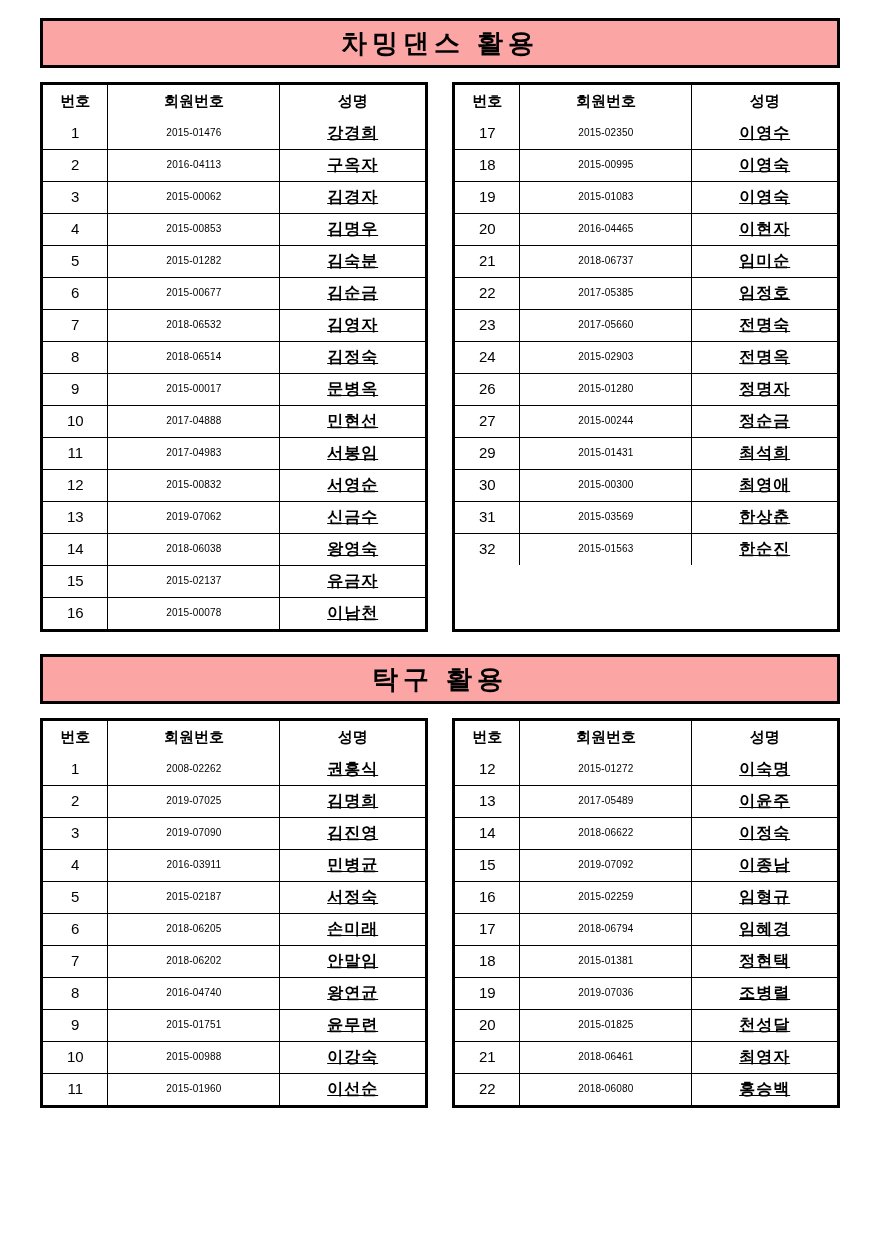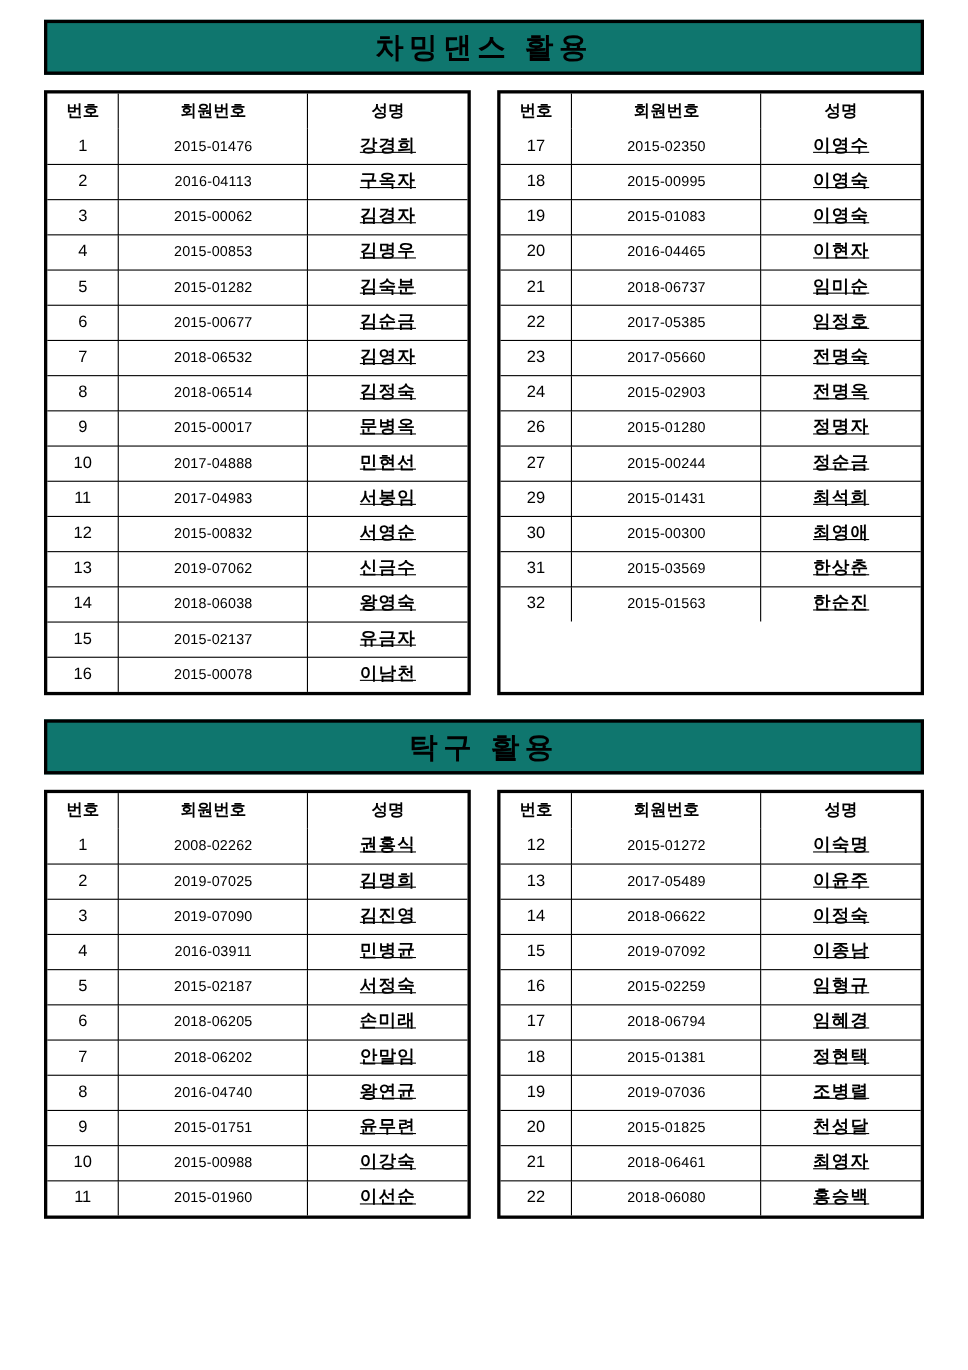--- a/index.html
+++ b/index.html
@@ -23,21 +23,21 @@
   .section { margin-bottom: 10px; }
   .section + .section { margin-top: 22px; }
 
   .section-title {
     border: 3px solid #000;
     height: 50px;
     display: flex;
     align-items: center;
     justify-content: center;
     margin-bottom: 14px;
-    background: #0f766e;
+    background: #fca5a5;
   }
   .section-title span {
     font-size: 26px;
     font-weight: bold;
     letter-spacing: 5px;
     font-family: "Liberation Sans", "DejaVu Sans", sans-serif;
   }
 
   .tables-row {
     display: flex;
@@ -60,21 +60,21 @@
     height: 32px;
     text-align: center;
     font-size: 15px;
     font-weight: bold;
     padding: 0;
     line-height: 30px;
     white-space: nowrap;
   }
   th { font-size: 15px; font-weight: bold; }
   td.num { font-weight: normal; font-size: 15px; }
-  td.mid { font-weight: normal; font-size: 13px; letter-spacing: 0.2px; }
+  td.mid { font-weight: normal; font-size: 10px; letter-spacing: 0.2px; }
   td.name { font-weight: bold; font-size: 16px; letter-spacing: 1px; text-decoration: underline; }
   col.c-no { width: 17%; }
   col.c-id { width: 45%; }
   col.c-nm { width: 38%; }
   
   .tbl-wrap table { border: none; }
   .tbl-wrap tr > *:first-child { border-left: none; }
   .tbl-wrap tr > *:last-child { border-right: none; }
   .tbl-wrap tr:first-child > * { border-top: none; }
   .tbl-wrap tr:last-child > * { border-bottom: none; }

